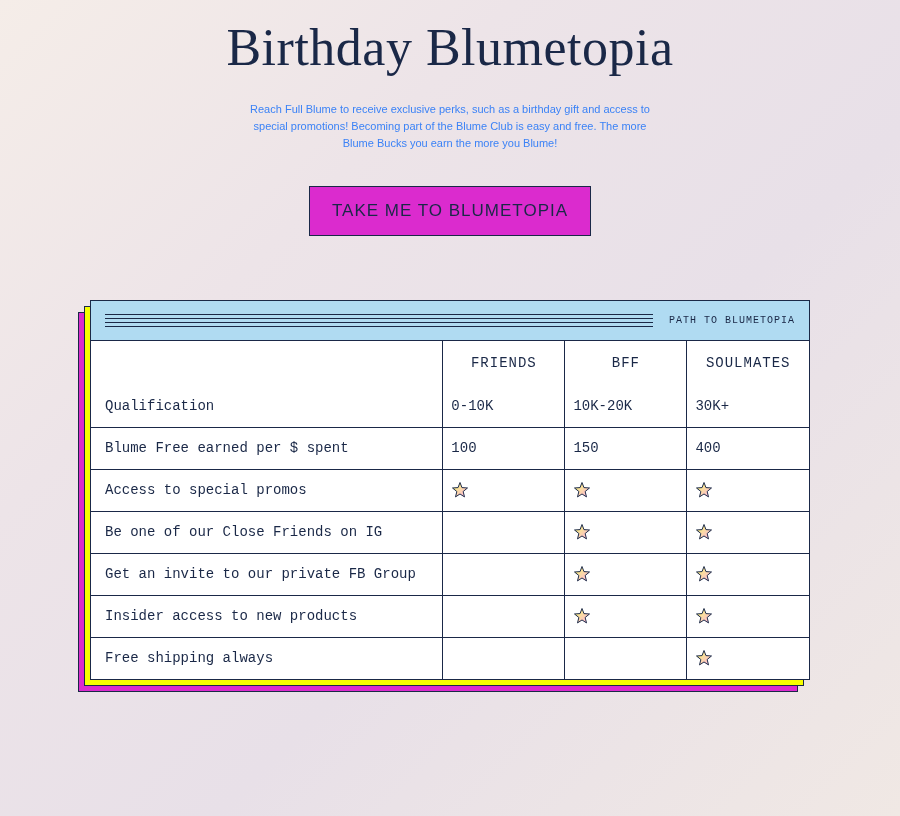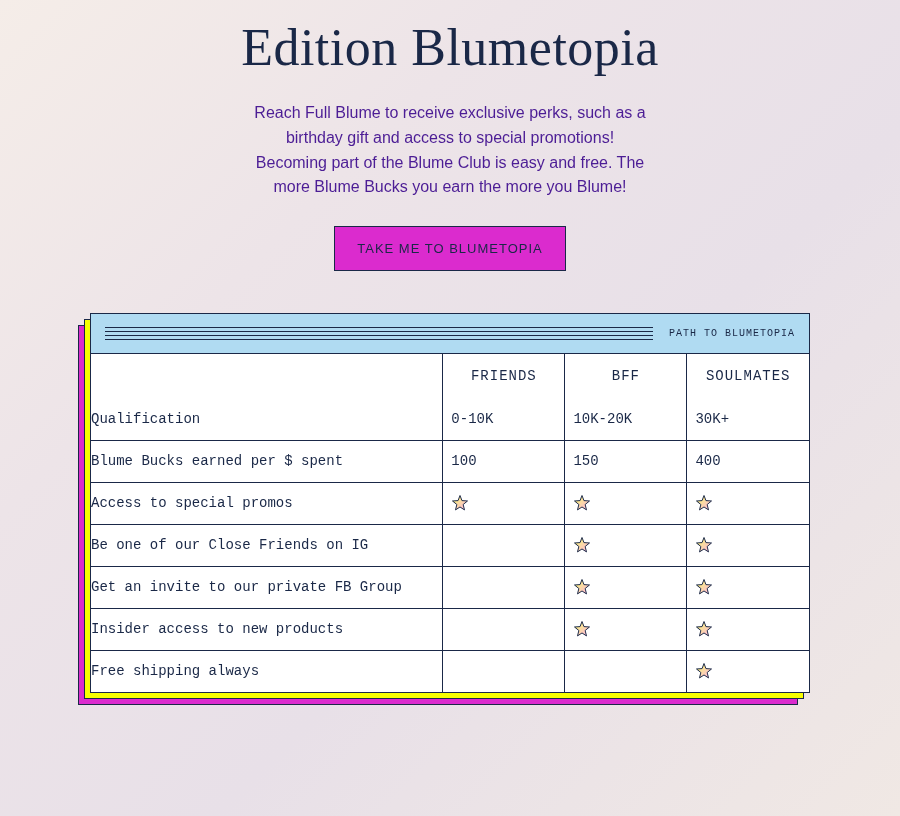--- a/index.html
+++ b/index.html
@@ -19,41 +19,41 @@
       padding-top: 18px;
     }
     .title {
       font-family: Georgia, 'Times New Roman', serif;
       font-size: 52px;
       color: #1a2847;
       font-weight: 400;
       letter-spacing: 0.5px;
     }
     .subtitle {
-      margin: 24px auto 0;
+      margin: 24px auto 8px;
       max-width: 400px;
-      font-size: 16px;
-      color: #4c1d95;
+      font-size: 11px;
+      color: #3b82f6;
       line-height: 1.55;
     }
     .cta-button {
       display: inline-block;
       margin-top: 26px;
       background: #db2bce;
       border: 1.5px solid #1a2847;
       padding: 14px 22px;
-      font-size: 13px;
+      font-size: 17px;
       letter-spacing: 1px;
       color: #1a2847;
       text-transform: uppercase;
       cursor: pointer;
     }
     .card-wrap {
       position: relative;
-      margin: 42px auto 0;
+      margin: 64px auto 0;
       width: 720px;
     }
     .shadow-layer {
       position: absolute;
       width: 100%;
       height: 100%;
       border: 1.5px solid #1a2847;
     }
     .shadow-pink {
       top: 12px;
@@ -119,21 +119,21 @@
       text-align: left;
       padding-left: 14px;
     }
     td {
       text-align: left;
       padding: 11px 8px;
       height: 42px;
     }
     td:first-child {
       text-align: left;
-      padding-left: 0;
+      padding-left: 14px;
       width: 49%;
     }
     td:nth-child(2), td:nth-child(3), td:nth-child(4) {
       width: 17%;
     }
     .star {
       display: inline-block;
       width: 18px;
       height: 18px;
       vertical-align: middle;
@@ -148,21 +148,21 @@
       <stop offset="0%" stop-color="#f7ff66"></stop>
       <stop offset="100%" stop-color="#ffb0e8"></stop>
     </linearGradient>
     <symbol id="star-sym" viewBox="0 0 24 24">
       <path d="M12 2 L14.6 8.8 L22 9.3 L16.2 14 L18 21.2 L12 17.3 L6 21.2 L7.8 14 L2 9.3 L9.4 8.8 Z" fill="url(#starGrad)" stroke="#1a2847" stroke-width="1.3" stroke-linejoin="round"></path>
     </symbol>
   </defs>
 </svg>
 
 <div class="hero">
-  <h1 class="title">Edition Blumetopia</h1>
+  <h1 class="title">Birthday Blumetopia</h1>
   <p class="subtitle">Reach Full Blume to receive exclusive perks, such as a birthday gift and access to special promotions! Becoming part of the Blume Club is easy and free. The more Blume Bucks you earn the more you Blume!</p>
   <button class="cta-button">TAKE ME TO BLUMETOPIA</button>
 </div>
 
 <div class="card-wrap">
   <div class="shadow-layer shadow-pink"></div>
   <div class="shadow-layer shadow-yellow"></div>
   <div class="card">
     <div class="card-header">
       <div class="lines">
@@ -183,21 +183,21 @@
         </tr>
       </thead>
       <tbody id="tbody">
           <tr>
             <td>Qualification</td>
             <td>0-10K</td>
             <td>10K-20K</td>
             <td>30K+</td>
           </tr>
           <tr>
-            <td>Blume Bucks earned per $ spent</td>
+            <td>Blume Free earned per $ spent</td>
             <td>100</td>
             <td>150</td>
             <td>400</td>
           </tr>
           <tr>
             <td>Access to special promos</td>
             <td><svg class="star">
                 <use href="#star-sym"></use>
               </svg></td>
             <td><svg class="star">

